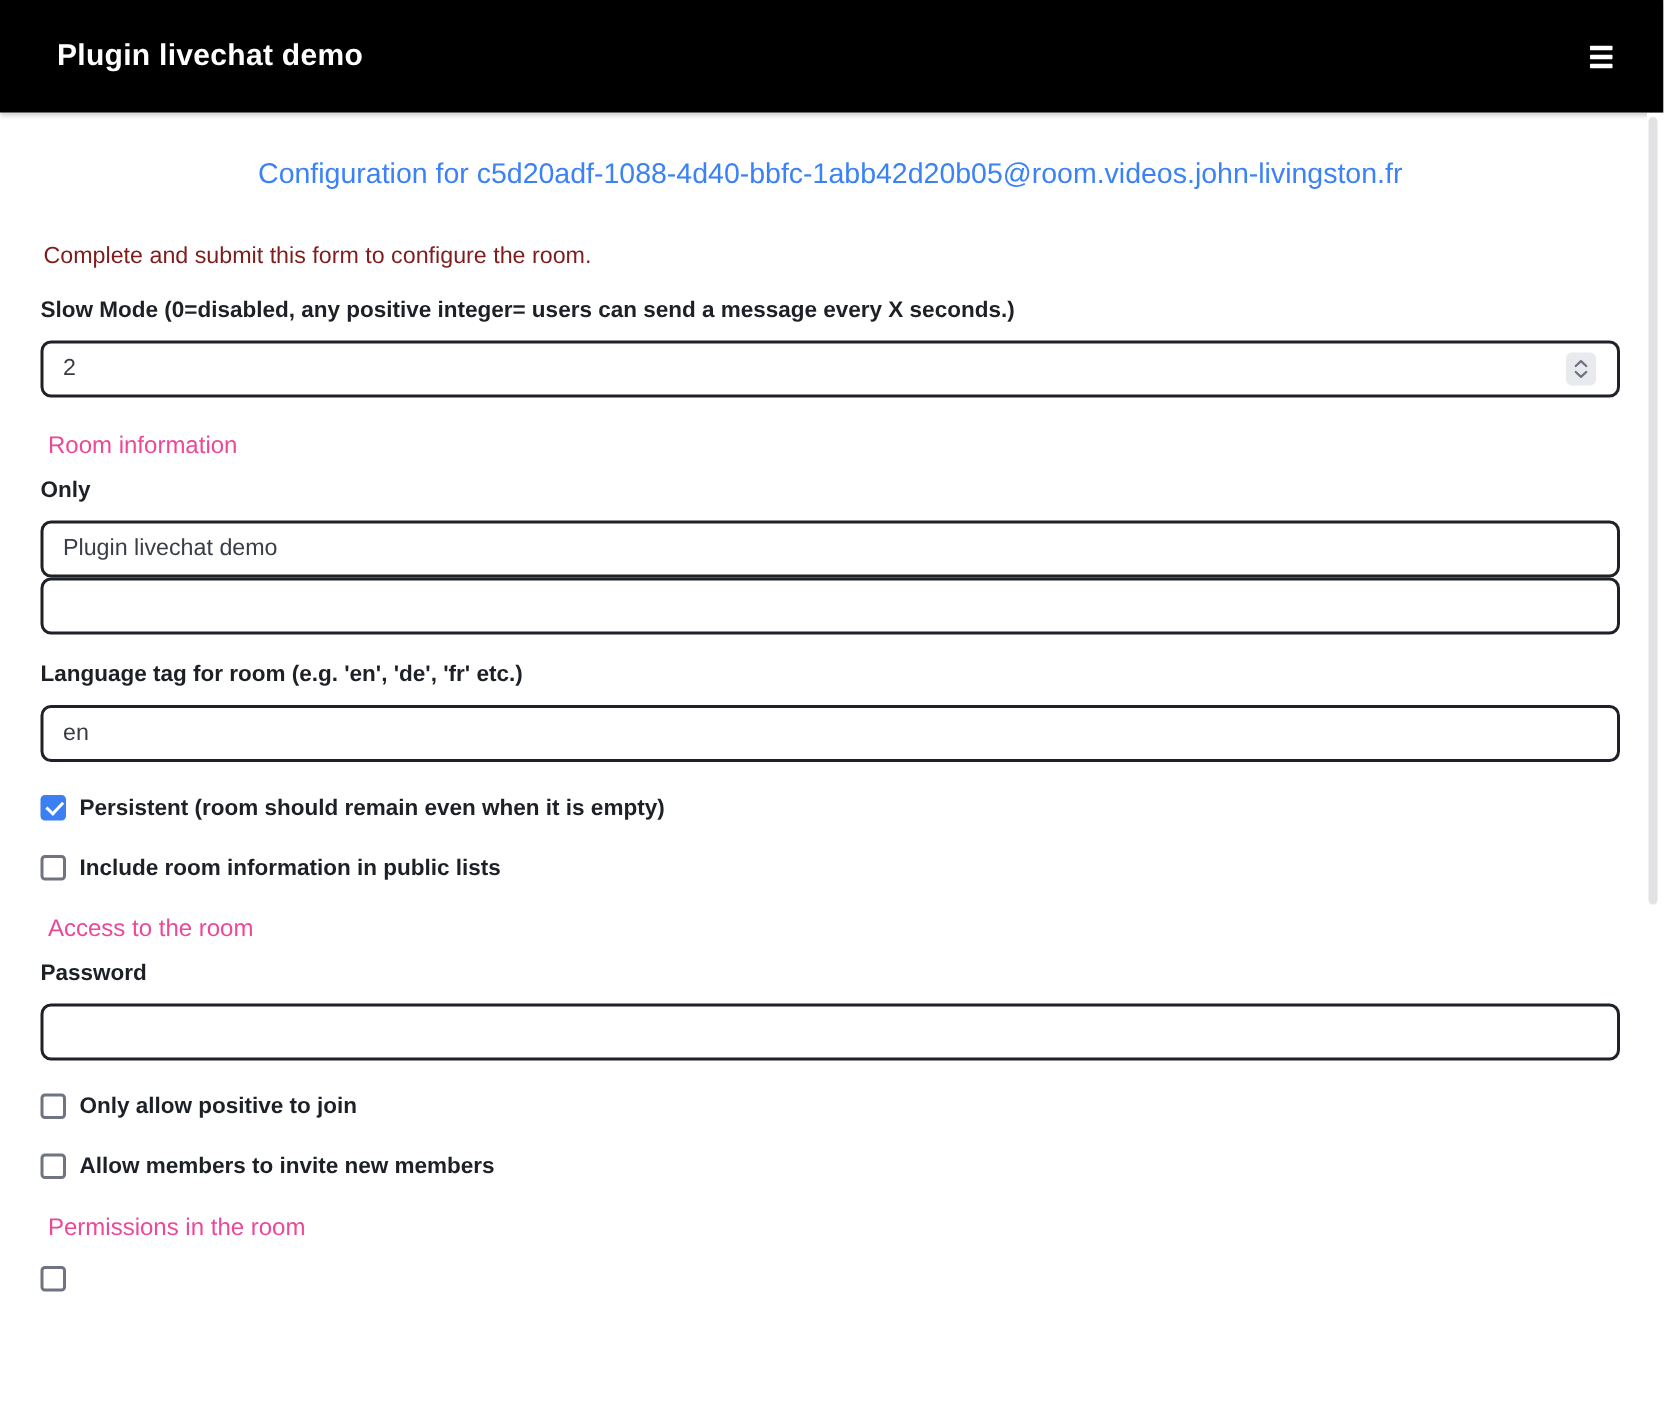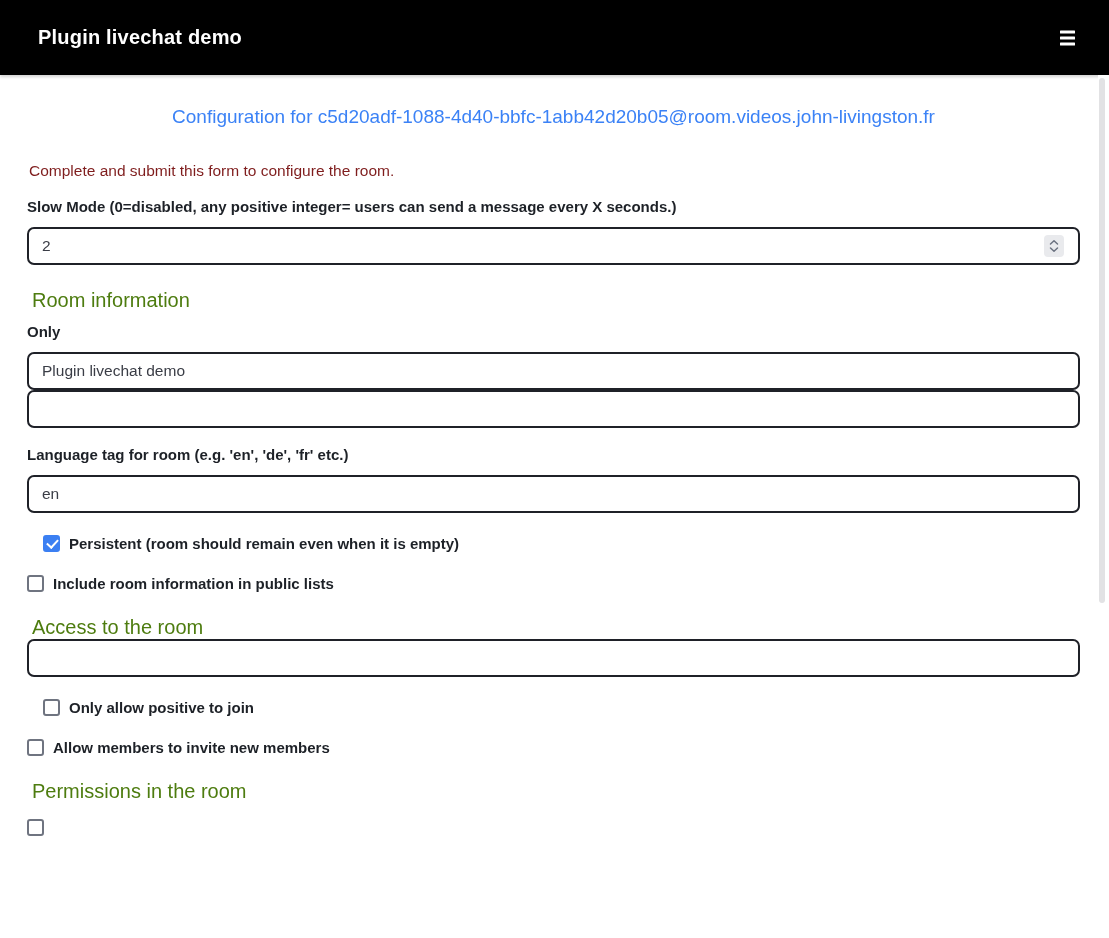--- a/index.html
+++ b/index.html
@@ -61,23 +61,23 @@
     display: block;
     margin: 18px 0 12px 0;
     font-size: 15px;
     font-weight: 700;
     color: #1d2127;
   }
   .field-label.tight { margin-top: 11px; }
   .field-label.mid { margin-top: 18px; }
   .section-label {
     margin: 24px 0 0 5px;
-    font-size: 20px;
+    font-size: 16px;
     font-weight: 400;
-    color: #4d7c0f;
+    color: #ec4899;
   }
   .text-input, .select-control {
     display: block;
     width: 100%;
     height: 38px;
     border: 2px solid #1f2128;
     border-radius: 7px;
     background: #ffffff;
     font-family: "Liberation Sans", sans-serif;
     font-size: 15.5px;
@@ -100,21 +100,21 @@
     border-radius: 4px;
     margin-right: 1px;
   }
   
   .checkbox-row {
     display: flex;
     align-items: center;
     gap: 9px;
     margin-top: 23px;
   }
-  .checkbox-row.first { margin-top: 22px; margin-left: 16px; }
+  .checkbox-row.first { margin-top: 22px; }
   .checkbox-row.after-section { margin-top: 16px; }
   .checkbox {
     position: relative;
     flex: 0 0 auto;
     width: 17px; height: 17px;
     border: 2px solid #6f7480;
     border-radius: 3px;
     background: #ffffff;
     cursor: pointer;
   }
@@ -199,20 +199,21 @@
       <label class="checkbox-label">Persistent (room should remain even when it is empty)</label>
     </div>
 
     <div class="checkbox-row">
       <span class="checkbox"></span>
       <label class="checkbox-label">Include room information in public lists</label>
     </div>
 
     <div class="section-label">Access to the room</div>
 
+    <label class="field-label tight">Password</label>
     <input class="text-input" type="text" value="" style="">
 
     <div class="checkbox-row first">
       <span class="checkbox"></span>
       <label class="checkbox-label">Only allow positive to join</label>
     </div>
 
     <div class="checkbox-row">
       <span class="checkbox"></span>
       <label class="checkbox-label">Allow members to invite new members</label>

